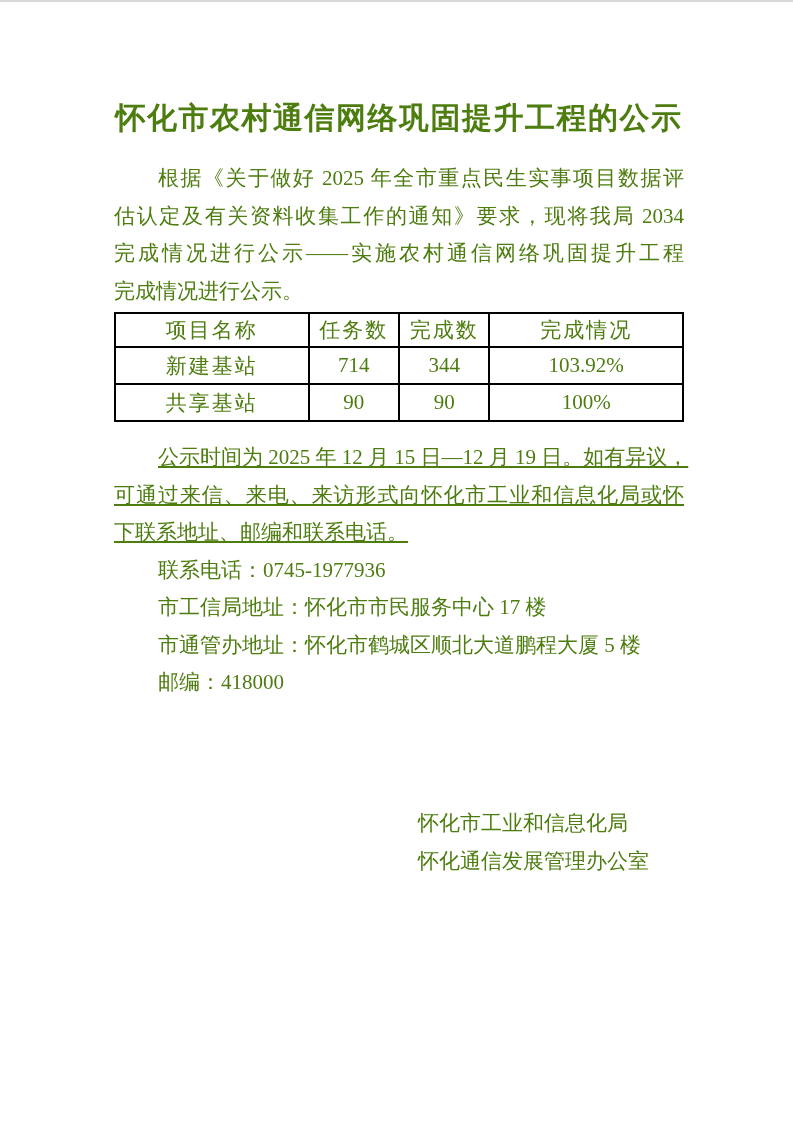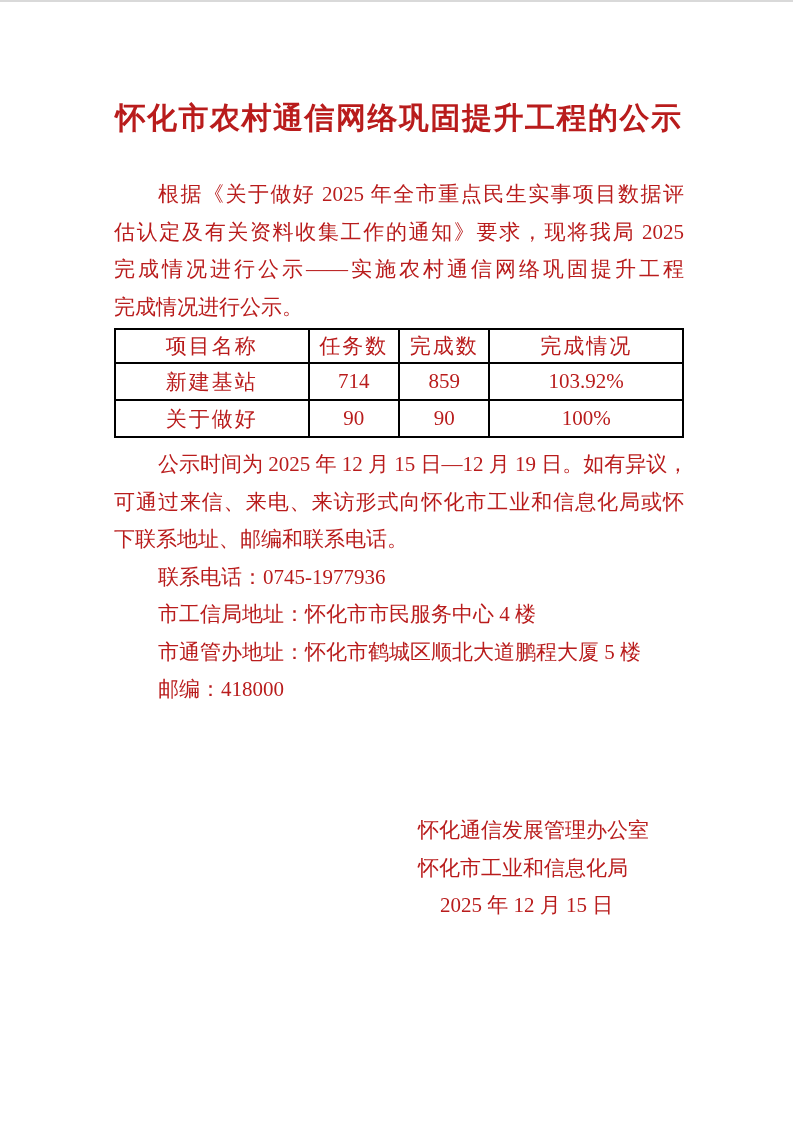--- a/index.html
+++ b/index.html
@@ -1,42 +1,42 @@
 <!DOCTYPE html>
 <html><head>
 <meta charset="utf-8">
 <style>
   html,body{margin:0;padding:0;background:#ffffff;}
   .page{
     position:relative;
     width:793px;height:1122px;
     background:#ffffff;
-    color:#b91c1c;
+    color:#4d7c0f;
     font-family:"Liberation Serif","DejaVu Serif",serif;
     font-size:21px;
     overflow:hidden;
     border-top:2px solid #d9d9d9;
     box-sizing:border-box;
   }
   .content{
     padding:0 109px 0 114px; 
   }
   .doc-title{
     padding-top:94px;
     line-height:44px;
     text-align:center;
     font-family:"Liberation Sans","DejaVu Sans",sans-serif;
     font-weight:700;
     font-size:30px;
     letter-spacing:1.5px;
     white-space:nowrap;
   }
   .para{margin:0;}
-  .p1{margin-top:36px;}
-  .p2{margin-top:8px;}
+  .p1{margin-top:20px;}
+  .p2{margin-top:17px;text-decoration:underline;}
   .line{
     line-height:37.5px;
     white-space:nowrap;
   }
   .jline{
     text-align:justify;
     text-align-last:justify;
   }
   .indent{text-indent:44px;}
   .proj-table{
@@ -72,64 +72,63 @@
 </head>
 <body>
 
 <div class="page">
   <div class="content">
 
     <div class="doc-title">怀化市农村通信网络巩固提升工程的公示</div>
 
     <div class="para p1">
       <div class="line jline indent">根据《关于做好 2025 年全市重点民生实事项目数据评</div>
-      <div class="line jline">估认定及有关资料收集工作的通知》要求，现将我局 2025</div>
+      <div class="line jline">估认定及有关资料收集工作的通知》要求，现将我局 2034</div>
       <div class="line jline">完成情况进行公示——实施农村通信网络巩固提升工程</div>
       <div class="line">完成情况进行公示。</div>
     </div>
 
     <table class="proj-table">
       <tbody>
         <tr class="hdr">
           <th class="c-project">项目名称</th>
           <th class="c-tasks">任务数</th>
           <th class="c-completed">完成数</th>
           <th class="c-rate">完成情况</th>
         </tr>
         <tr class="row">
           <td class="c-project">新建基站</td>
           <td class="c-tasks">714</td>
-          <td class="c-completed">859</td>
+          <td class="c-completed">344</td>
           <td class="c-rate">103.92%</td>
         </tr>
         <tr class="row">
-          <td class="c-project">关于做好</td>
+          <td class="c-project">共享基站</td>
           <td class="c-tasks">90</td>
           <td class="c-completed">90</td>
           <td class="c-rate">100%</td>
         </tr>
       </tbody>
     </table>
 
     <div class="para p2">
       <div class="line jline indent">公示时间为 2025 年 12 月 15 日—12 月 19 日。如有异议，</div>
       <div class="line jline">可通过来信、来电、来访形式向怀化市工业和信息化局或怀</div>
       <div class="line">下联系地址、邮编和联系电话。</div>
     </div>
 
     <div class="contacts">
       <div class="line contact-line">联系电话：0745-1977936</div>
-      <div class="line contact-line">市工信局地址：怀化市市民服务中心 4 楼</div>
+      <div class="line contact-line">市工信局地址：怀化市市民服务中心 17 楼</div>
       <div class="line contact-line">市通管办地址：怀化市鹤城区顺北大道鹏程大厦 5 楼</div>
       <div class="line contact-line">邮编：418000</div>
     </div>
 
     <div class="spacer-1"></div>
 
 
     <div class="signature">
+      <div class="sig-line">怀化市工业和信息化局</div>
       <div class="sig-line">怀化通信发展管理办公室</div>
-      <div class="sig-line">怀化市工业和信息化局</div>
-      <div class="sig-line sig-date">2025 年 12 月 15 日</div>
     </div>
 
   </div>
 </div>
 
 </body></html>

